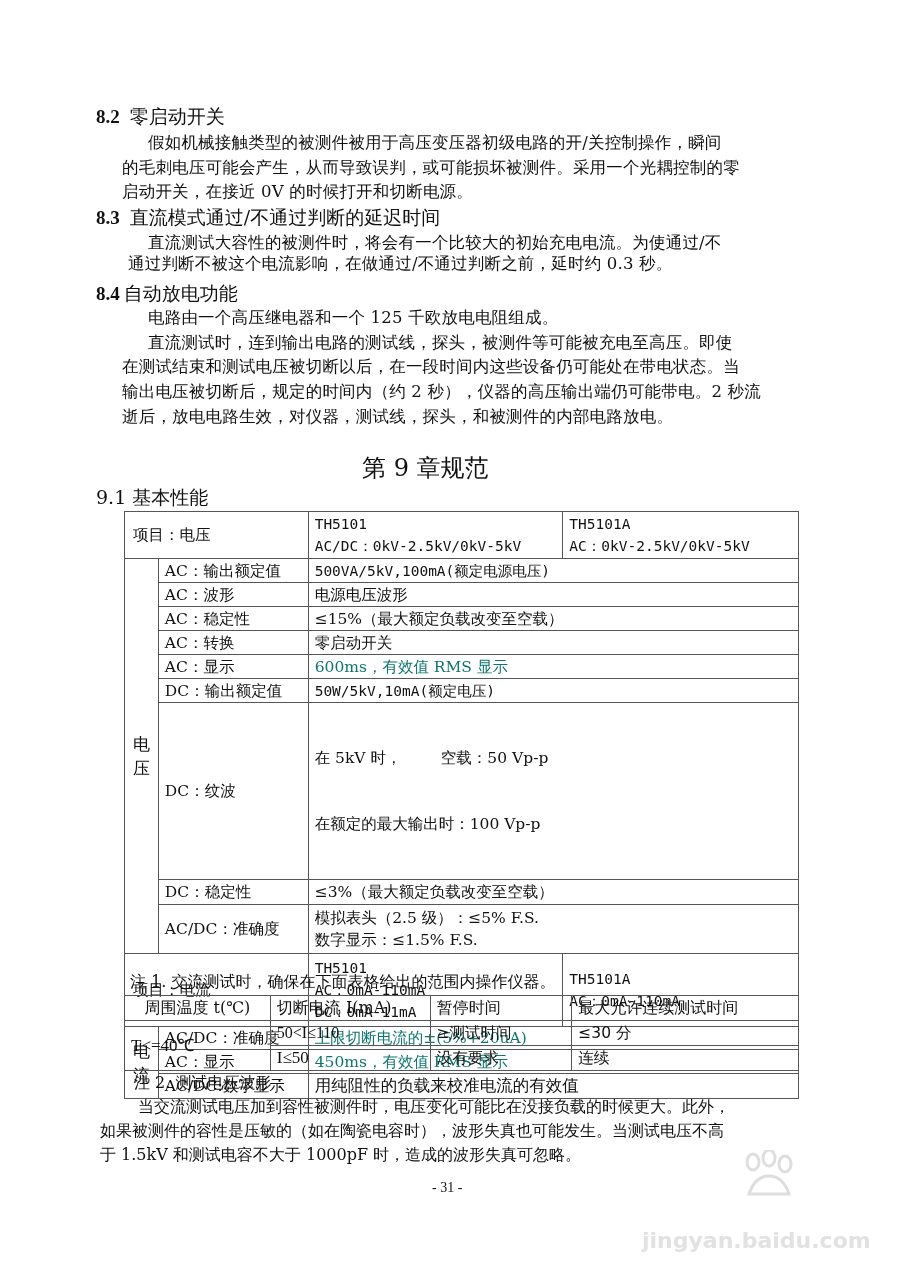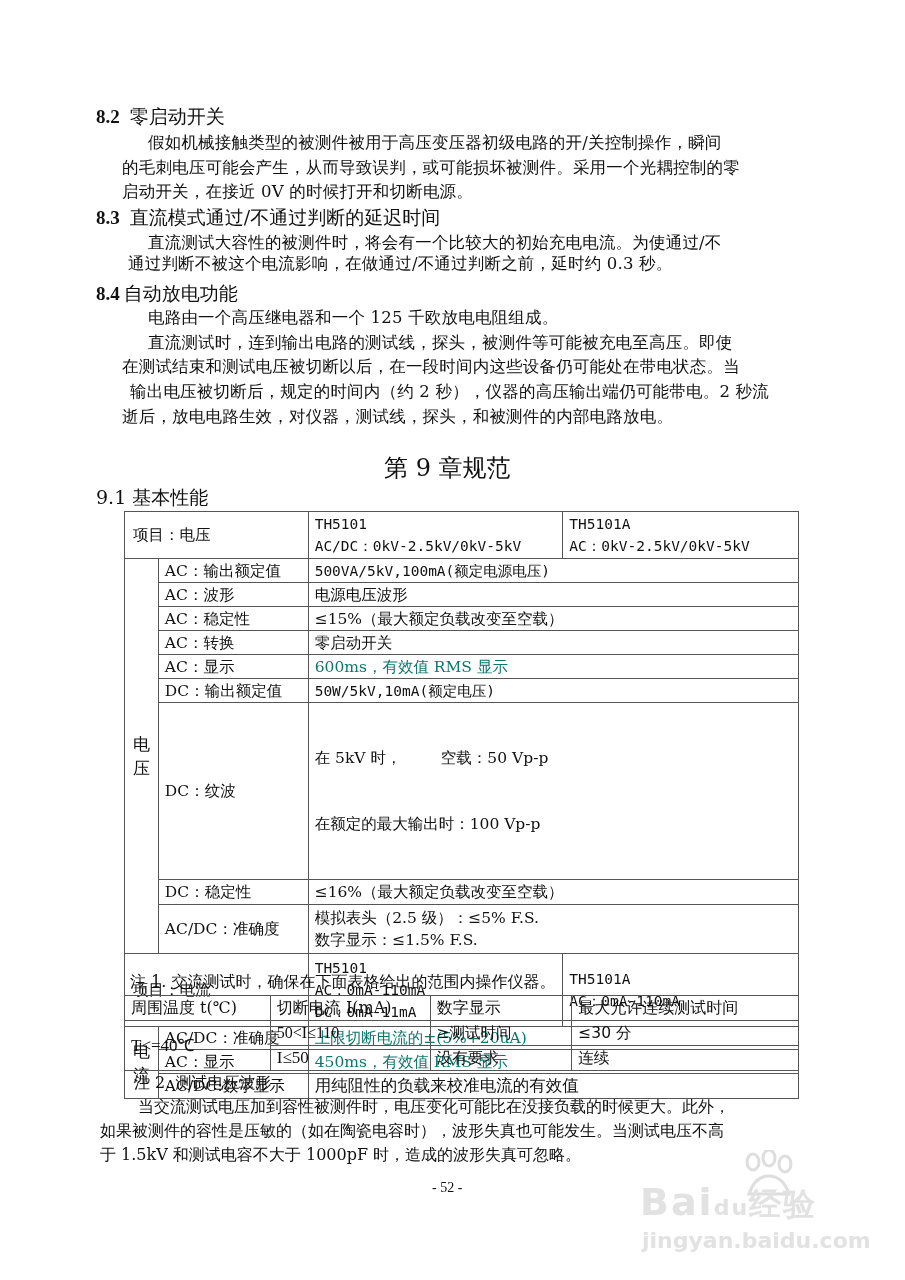--- a/index.html
+++ b/index.html
@@ -4,21 +4,21 @@
   <style>
     html, body { margin: 0; padding: 0; }
     body {
       width: 905px; height: 1280px; background: #ffffff; position: relative; overflow: hidden;
       font-family: "DejaVu Serif", "Liberation Serif", serif; color: #111;
     }
     .abs { position: absolute; }
     .h2 { font-size: 19px; font-weight: normal; white-space: nowrap; }
     .h2 .num { font-family: "Liberation Serif", serif; font-weight: bold; margin-right: 10px; }
     .para { font-size: 16.5px; line-height: 24.5px; white-space: nowrap; letter-spacing: 0.2px; }
-    .chapter { font-size: 24px; white-space: nowrap; margin-left: 22px; }
+    .chapter { font-size: 24px; white-space: nowrap; }
     .sect91 { font-size: 19px; white-space: nowrap; }
     table { border-collapse: collapse; font-size: 15.5px; }
     td { border: 1.5px solid #555; padding: 0 6px; vertical-align: middle; line-height: 22px; white-space: nowrap; }
     .mono { font-family: "DejaVu Sans Mono", "Liberation Mono", monospace; font-size: 14.5px; }
     .grey { color: #0f766e; }
     .vert { text-align: center; padding: 0; line-height: 24px; }
     .note { font-size: 16px; white-space: nowrap; }
     .pageno { font-family: "Liberation Serif", serif; font-size: 14px; }
     .wm { color: #e2e2e2; font-family: "DejaVu Sans", sans-serif; }
   </style>
@@ -37,21 +37,21 @@
 </div>
 <div class="abs para" style="left:148px; top:231px;">直流测试大容性的被测件时，将会有一个比较大的初始充电电流。为使通过/不</div>
 <div class="abs para" style="left:128px; top:252px;">通过判断不被这个电流影响，在做通过/不通过判断之前，延时约 0.3 秒。</div>
 
 <div class="abs h2" style="left:96px; top:281px;">
   <span class="num" style="margin-right:4px;">8.4</span><span>自动放电功能</span>
 </div>
 <div class="abs para" style="left:148px; top:306px;">电路由一个高压继电器和一个 125 千欧放电电阻组成。</div>
 <div class="abs para" style="left:148px; top:331px;">直流测试时，连到输出电路的测试线，探头，被测件等可能被充电至高压。即使</div>
 <div class="abs para" style="left:122px; top:355px;">在测试结束和测试电压被切断以后，在一段时间内这些设备仍可能处在带电状态。当</div>
-<div class="abs para" style="left:122px; top:380px;margin-left:8px;">输出电压被切断后，规定的时间内（约 2 秒），仪器的高压输出端仍可能带电。2 秒流</div>
+<div class="abs para" style="left:122px; top:380px;">输出电压被切断后，规定的时间内（约 2 秒），仪器的高压输出端仍可能带电。2 秒流</div>
 <div class="abs para" style="left:122px; top:405px;">逝后，放电电路生效，对仪器，测试线，探头，和被测件的内部电路放电。</div>
 
 <div class="abs chapter" style="left:362px; top:452px;">第 9 章规范</div>
 <div class="abs sect91" style="left:96px; top:485px;">9.1 基本性能</div>
 
 <table class="abs" style="left:124px; top:511px; width:675px;">
   <colgroup>
     <col style="width:34px">
       <col style="width:150px">
       <col style="width:255px">
@@ -99,21 +99,21 @@
   </tr>
   <tr style="height:49px;">
     <td>DC：纹波</td>
     <td colspan="2" style="white-space:pre;">
       <div>在 5kV 时，        空载：50 Vp-p</div>
       <div>在额定的最大输出时：100 Vp-p</div>
     </td>
   </tr>
   <tr style="height:25px;">
     <td>DC：稳定性</td>
-    <td colspan="2">≤16%（最大额定负载改变至空载）</td>
+    <td colspan="2">≤3%（最大额定负载改变至空载）</td>
   </tr>
   <tr style="height:49px;">
     <td>AC/DC：准确度</td>
     <td colspan="2">
       <div>模拟表头（2.5 级）：≤5% F.S.</div>
       <div>数字显示：≤1.5% F.S.</div>
     </td>
   </tr>
   <tr style="height:73px;">
     <td colspan="2" style="padding-left:8px;">项目：电流</td>
@@ -150,23 +150,23 @@
 
 <table class="abs" style="left:124px; top:995px; width:675px;">
   <colgroup>
     <col style="width:146px">
       <col style="width:160px">
       <col style="width:142px">
       <col style="width:227px">
   </colgroup>
   <tbody>
       <tr style="height:25px;">
-    <td style="font-size:16px;">周围温度 t(℃)</td>
+    <td style="font-size:16px;text-align:center;">周围温度 t(℃)</td>
     <td style="font-size:16px;">切断电流 I(mA)</td>
-    <td style="font-size:16px;">数字显示</td>
+    <td style="font-size:16px;">暂停时间</td>
     <td style="font-size:16px;">最大允许连续测试时间</td>
   </tr>
   <tr style="height:25px;">
     <td rowspan="2" style="font-family:'Liberation Serif',serif; font-size:17px;">T&lt;=40℃</td>
     <td style="font-family:'Liberation Serif',serif; font-size:16px;">50&lt;I≤110</td>
     <td style="font-family:'DejaVu Sans',sans-serif; font-size:15.5px;">≥测试时间</td>
     <td style="font-family:'DejaVu Sans',sans-serif; font-size:15.5px;">≤30 分</td>
   </tr>
   <tr style="height:25px;">
     <td style="font-family:'Liberation Serif',serif; font-size:17px;">I≤50</td>
@@ -174,28 +174,25 @@
     <td style="font-family:'DejaVu Sans',sans-serif; font-size:15.5px;">连续</td>
   </tr>
 </tbody>
   </table>
 
 <div class="abs note" style="left:134px; top:1073px;">注 2. 测试电压波形：</div>
 <div class="abs note" style="left:138px; top:1097px;">当交流测试电压加到容性被测件时，电压变化可能比在没接负载的时候更大。此外，</div>
 <div class="abs note" style="left:100px; top:1121px;">如果被测件的容性是压敏的（如在陶瓷电容时），波形失真也可能发生。当测试电压不高</div>
 <div class="abs note" style="left:100px; top:1145px;">于 1.5kV 和测试电容不大于 1000pF 时，造成的波形失真可忽略。</div>
 
-<div class="abs pageno" style="left:432px; top:1180px;">- 52 -</div>
+<div class="abs pageno" style="left:432px; top:1180px;">- 31 -</div>
 
 <div class="abs" style="left:640px; top:1150px; width:250px; height:110px;">
   <svg class="abs" style="left:95px; top:0;" width="70" height="50">
     <g fill="none" stroke="#dedede" stroke-width="3">
       <ellipse cx="18" cy="12" rx="6" ry="8"></ellipse>
       <ellipse cx="34" cy="8" rx="6" ry="8"></ellipse>
       <ellipse cx="50" cy="14" rx="6" ry="8"></ellipse>
       <path d="M14 44 Q20 26 34 26 Q48 26 54 44 Z"></path>
     </g>
   </svg>
-  <div class="abs wm" style="left:0; top:30px; font-size:38px; font-weight:bold; letter-spacing:2px;">
-    <span>Bai</span><span style="font-size:22px;">du</span><span style="font-size:32px;">经验</span>
-  </div>
   <div class="abs wm" style="left:2px; top:78px; font-size:22px; font-weight:bold;">jingyan.baidu.com</div>
 </div>
 
 </body></html>

